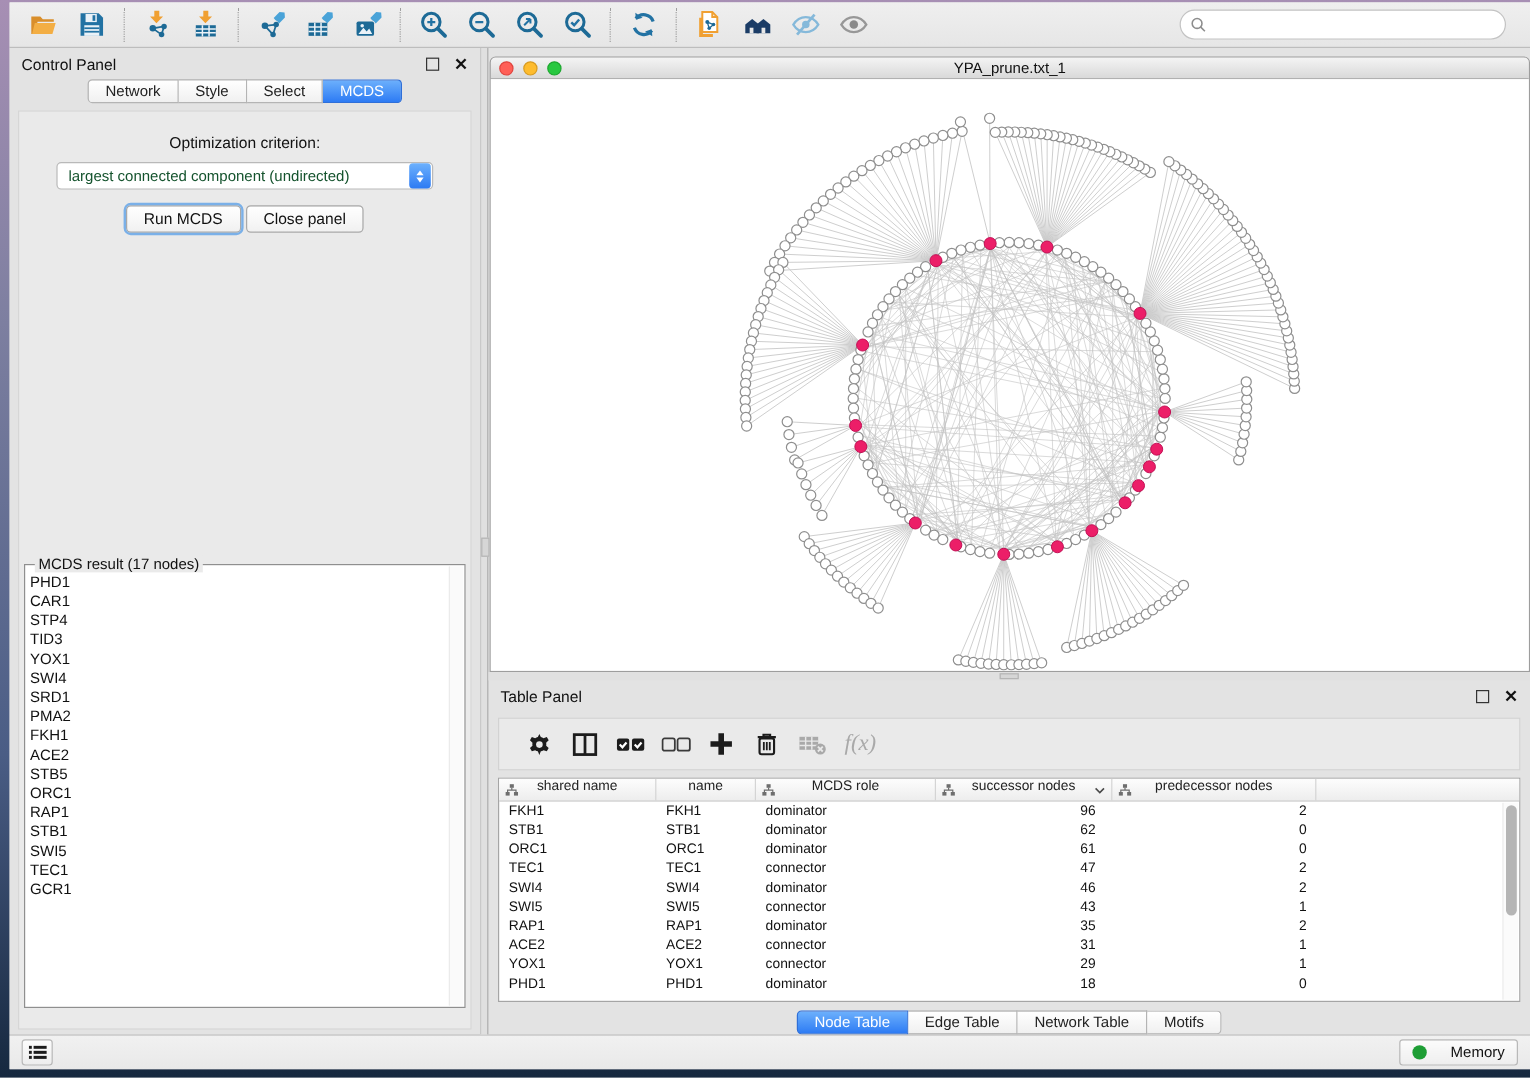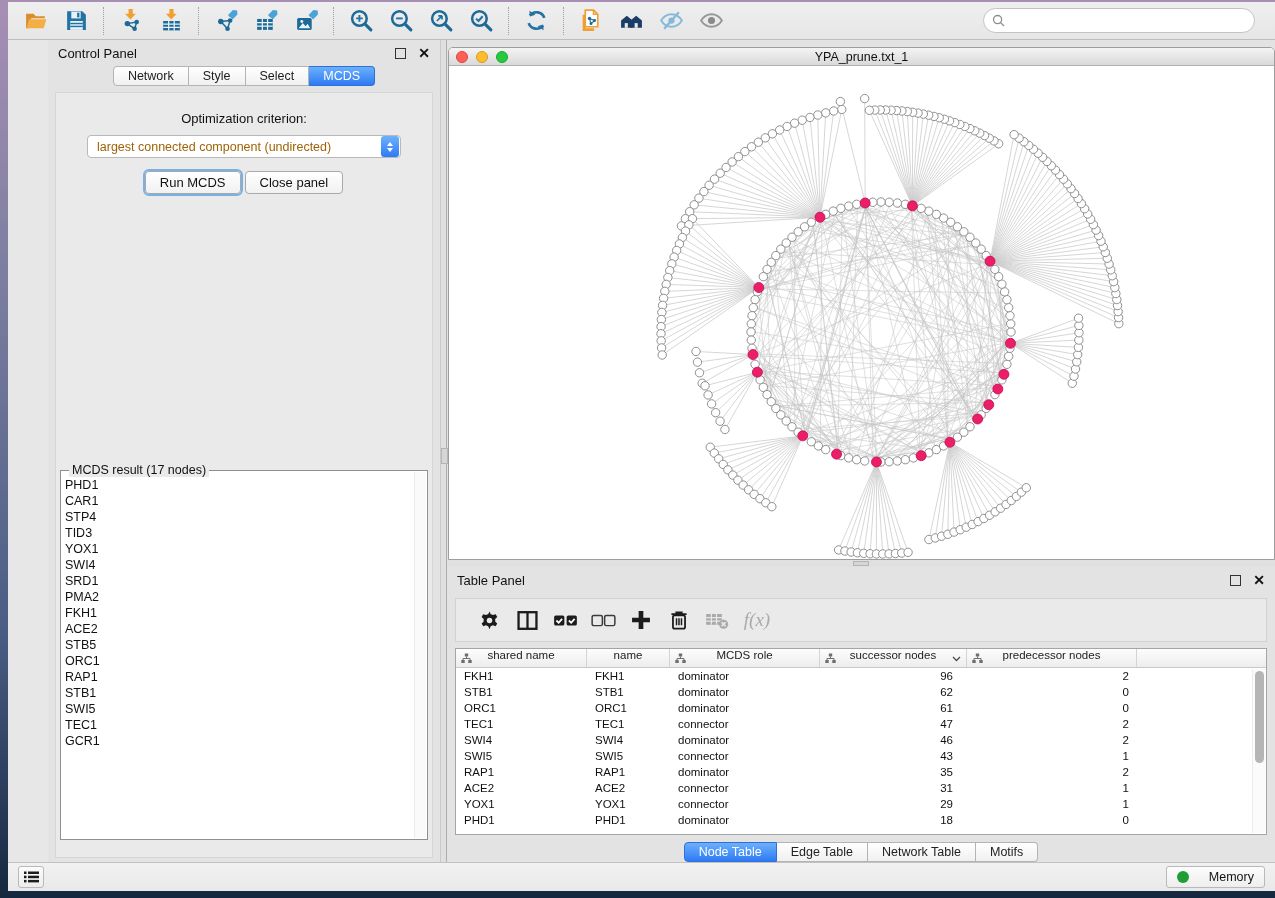--- a/index.html
+++ b/index.html
@@ -10,38 +10,38 @@
 
   
   .toolbar { height:38px; background:linear-gradient(#efefef,#e6e6e6); border-bottom:1px solid #bdbdbd; display:flex; align-items:center; padding:0 8px; flex:none; }
   .tb-btn { width:40px; height:32px; display:flex; align-items:center; justify-content:center; cursor:pointer; }
   .tb-btn svg { width:25px; height:25px; }
   .tb-sep { width:1px; height:28px; border-left:1px dotted #9f9f9f; margin:0 7px; }
   .search-wrap { margin-left:auto; margin-right:12px; }
   .search-box { width:272px; height:25px; border:1px solid #c3c3c3; border-radius:13px; background:#fff; display:flex; align-items:center; padding:0 8px; }
   .search-box input { border:none; outline:none; flex:1; font-size:12px; margin-left:5px; background:transparent; font-family:"Liberation Sans",sans-serif; }
 
-  .main { flex:1; display:flex; min-height:0;padding-left:40px; }
+  .main { flex:1; display:flex; min-height:0; }
 
   
   .control-panel { width:392px; flex:none; background:#e3e3e3; display:flex; flex-direction:column; }
   .panel-head { height:26px; display:flex; align-items:center; padding:0 10px; font-size:13px; color:#111; flex:none; }
   .panel-head .spacer { flex:1; }
   .float-btn { width:11px; height:11px; border:1.5px solid #333; background:transparent; margin-right:12px; cursor:pointer; }
   .close-btn { font-size:14px; font-weight:bold; color:#111; cursor:pointer; line-height:1; }
   .cp-tabs { display:flex; justify-content:center; flex:none; }
   .seg-tabs { display:flex; }
   .seg-tab { font-size:12.5px; padding:2px 14px; background:linear-gradient(#ffffff,#f0f0f0); border:1px solid #b4b4b4; border-left:none; color:#222; cursor:pointer; }
   .seg-tab:first-child { border-left:1px solid #b4b4b4; border-radius:4px 0 0 4px; }
   .seg-tab:last-child { border-radius:0 4px 4px 0; }
   .seg-tab.active { background:linear-gradient(#6cb0fc,#2d7bf4); color:#fff; border-color:#2f6fd8; }
   .cp-body { flex:1; margin:6px 7px 4px 7px; background:#eaeaea; border:1px solid #d6d6d6; display:flex; flex-direction:column; align-items:center; min-height:0; }
   .opt-label { margin-top:18px; font-size:13px; color:#111; }
   .dropdown { margin-top:9px; width:314px; height:23px; background:#fff; border:1px solid #b9b9b9; border-radius:4px; display:flex; align-items:center; cursor:pointer; }
-  .dropdown .dd-text { flex:1; font-size:12.5px; padding-left:9px; color:#a16207; white-space:nowrap; }
+  .dropdown .dd-text { flex:1; font-size:12.5px; padding-left:9px; color:#14532d; white-space:nowrap; }
   .dd-stepper { width:18px; height:21px; margin-right:1px; border-radius:3px; background:linear-gradient(#6db1fd,#2e7bf3); display:flex; flex-direction:column; align-items:center; justify-content:center; gap:2px; }
   .dd-stepper .up { width:0; height:0; border-left:3.5px solid transparent; border-right:3.5px solid transparent; border-bottom:4px solid #fff; }
   .dd-stepper .dn { width:0; height:0; border-left:3.5px solid transparent; border-right:3.5px solid transparent; border-top:4px solid #fff; }
   .btn-row { margin-top:13px; display:flex; gap:4px; }
   .push-btn { font-size:13px; color:#111; background:linear-gradient(#ffffff,#f1f1f1); border:1px solid #a9a9a9; border-radius:4px; padding:3px 14px; cursor:pointer; font-family:"Liberation Sans",sans-serif; }
   .push-btn.focused { outline:2px solid #7ab0e8; outline-offset:0px; }
   .result-box { margin-top:276px; width:368px; height:370px; border:1px solid #8f8f8f; background:#fff; position:relative; flex:none; }
   .result-title { position:absolute; top:-8px; left:8px; background:#eaeaea; padding:0 3px; font-size:12.5px; color:#111; }
   .result-list { position:absolute; inset:6px 14px 2px 4px; overflow:hidden; }
   .result-item { font-size:12.5px; line-height:16px; color:#111; cursor:default; }

